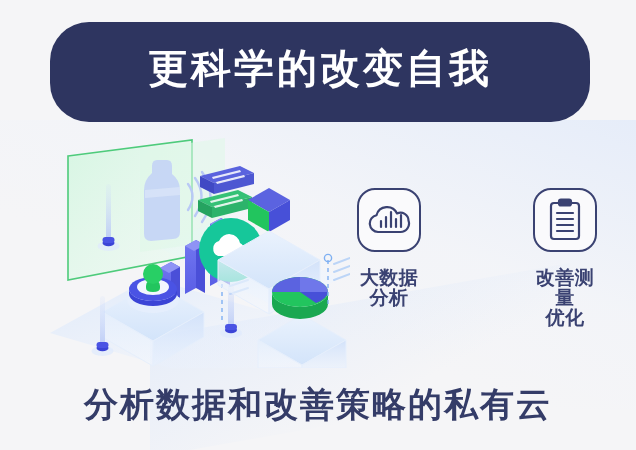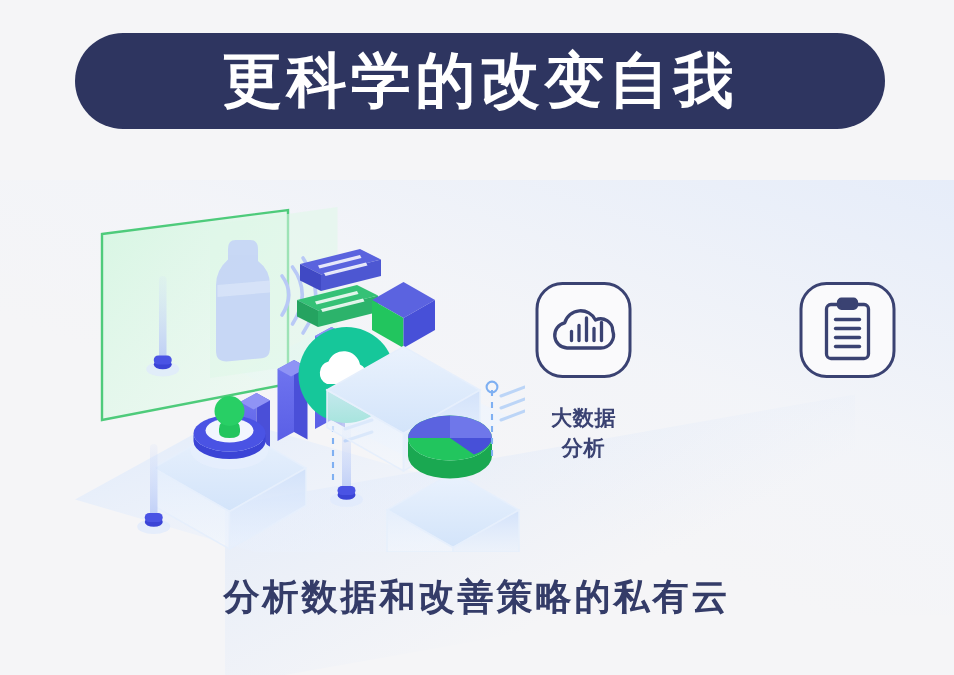--- a/index.html
+++ b/index.html
@@ -44,26 +44,27 @@
     transform: skewY(-10deg);
     pointer-events: none;
   }
 
   
   .header-pill {
     position: absolute;
     left: 50px;
     top: 22px;
     width: 540px;
-    height: 64px;
+    height: 100px;
     background: #2e3560;
     border-radius: 39px;
     display: flex;
     align-items: center;
     justify-content: center;
+    font-family: Liberation Mono, monospace;
   }
   .header-title {
     color: #ffffff;
     font-size: 40px;
     font-weight: 700;
     letter-spacing: 3px;
     line-height: 1;
     white-space: nowrap;
   }
 
@@ -101,37 +102,37 @@
     background: #fafafc;
     display: flex;
     align-items: center;
     justify-content: center;
     box-sizing: border-box;
   }
   .feature-icon svg { display: block; }
   .feature-label {
     margin-top: 16px;
     color: #3a4272;
-    font-size: 14px;
+    font-size: 19px;
     font-weight: 700;
     line-height: 20px;
     text-align: center;
     letter-spacing: 0.5px;
     white-space: pre-line;
   }
 
   
   .tagline {
     position: absolute;
     left: 0;
     top: 386px;
     width: 636px;
     text-align: center;
     color: #343c68;
-    font-size: 24px;
+    font-size: 34px;
     font-weight: 700;
     letter-spacing: 2px;
     line-height: 1.1;
     white-space: nowrap;
   }
 </style>
 </head>
 <body>
 
 <div class="page">
@@ -338,20 +339,22 @@
       <div class="feature-icon">
         <svg width="38" height="44" viewBox="0 0 38 44" fill="none" stroke="#3a4272" stroke-width="2.2" stroke-linecap="round" stroke-linejoin="round">
           <rect x="5" y="5" width="28" height="36" rx="3"></rect>
           <rect x="13" y="1.5" width="12" height="6" rx="2" fill="#3a4272"></rect>
           <line x1="11" y1="15" x2="27" y2="15"></line>
           <line x1="11" y1="21" x2="27" y2="21"></line>
           <line x1="11" y1="27" x2="27" y2="27"></line>
           <line x1="11" y1="33" x2="27" y2="33"></line>
         </svg>
       </div>
+      <div class="feature-label">改善测量
+优化</div>
     </div>
 
 
   </div>
 
   <div class="tagline">分析数据和改善策略的私有云</div>
 
 </div>
 
 </body></html>

